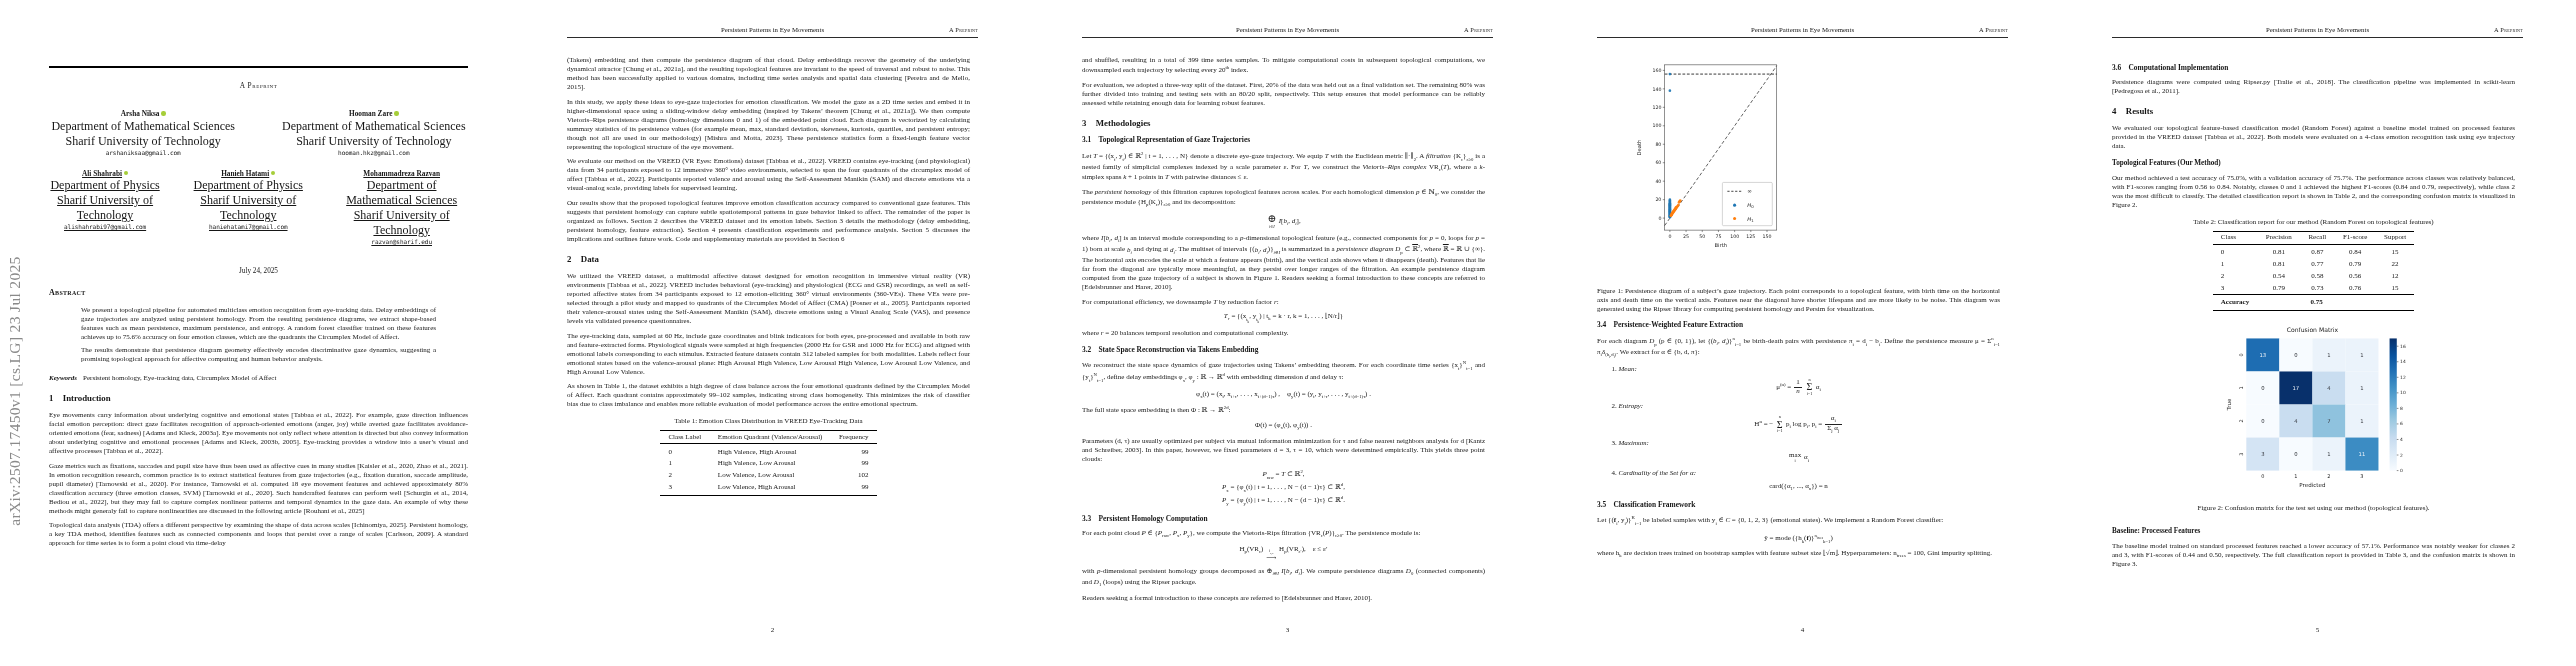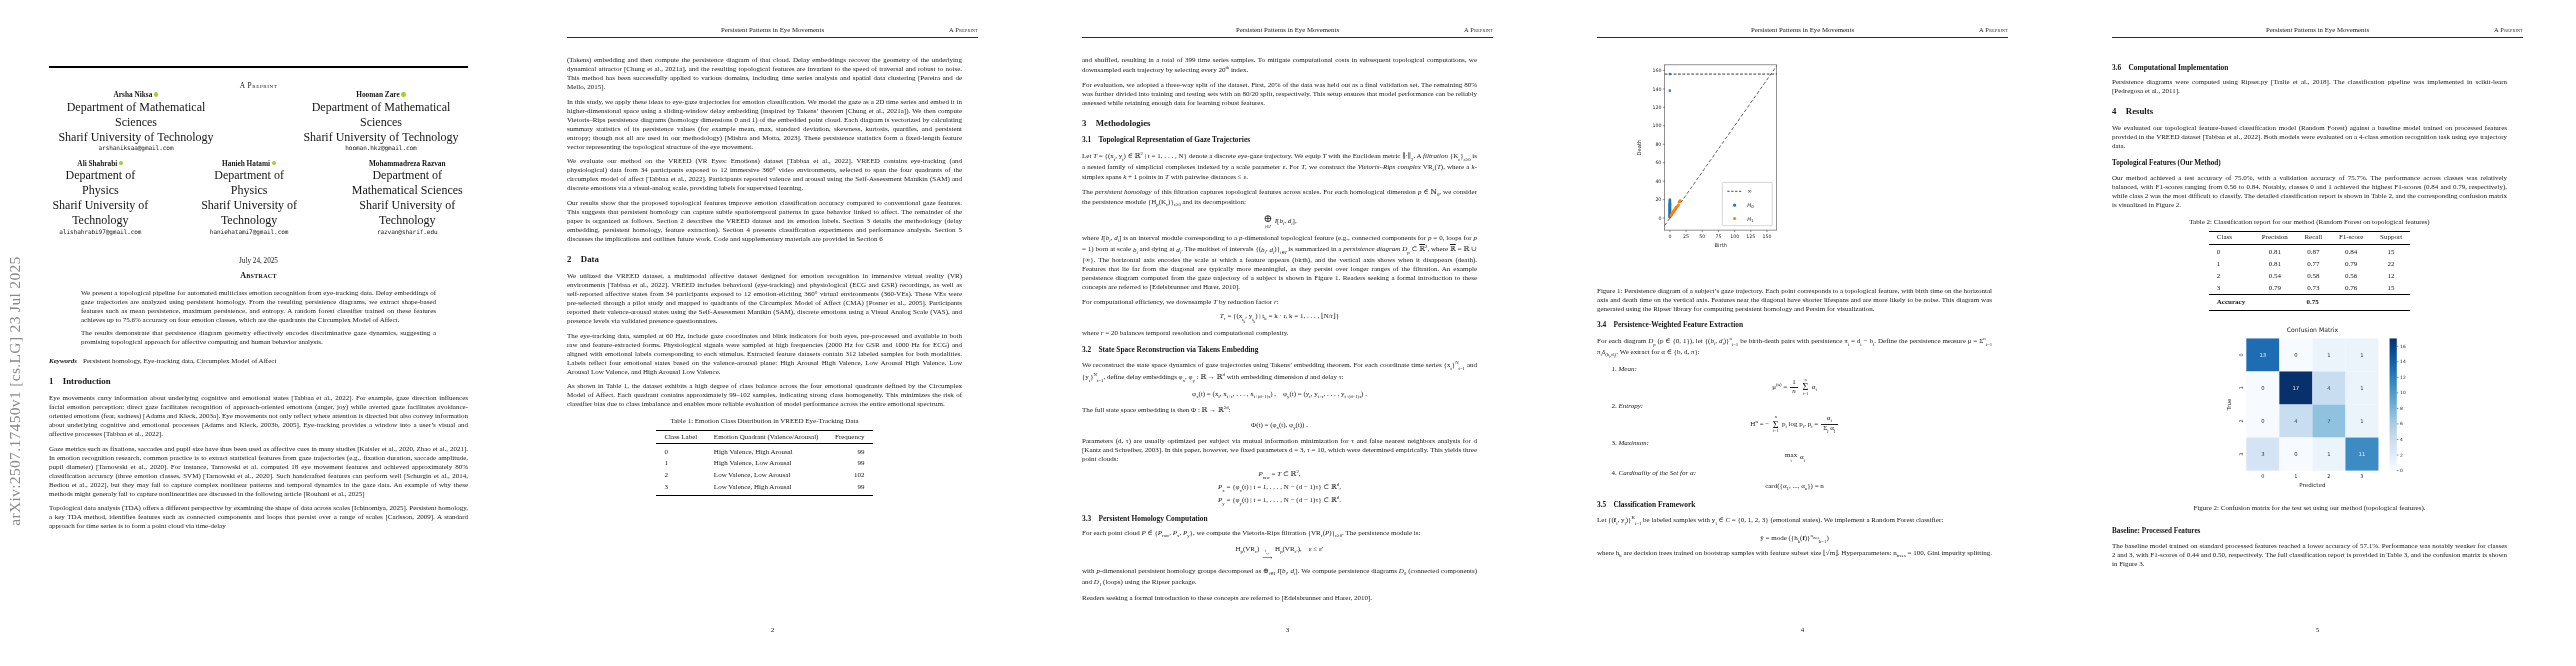--- a/index.html
+++ b/index.html
@@ -4,21 +4,21 @@
 <style>
   html,body{margin:0;padding:0;background:#ffffff;}
   .canvas{width:2576px;height:667px;background:#ffffff;display:flex;flex-direction:row;position:relative;}
   .page{position:relative;width:515px;height:667px;overflow:hidden;background:#fff;
         font-family:"Liberation Serif","DejaVu Serif",serif;color:#161616;text-align:justify;
         font-size:7px;line-height:1.29;}
   
   .runhead{position:absolute;top:25.6px;left:52px;right:52px;height:11px;border-bottom:0.6px solid #2b2b2b;font-size:6.8px;text-align:center;}
   .rh-title{position:absolute;left:0;right:0;top:0;}
   .rh-tag{position:absolute;right:0;top:0.8px;font-variant:small-caps;font-size:6.4px;letter-spacing:0.3px;}
-  .pagebody{position:absolute;top:56px;left:52px;right:68px;}
+  .pagebody{position:absolute;top:56px;left:52px;right:60px;}
   .pageno{position:absolute;bottom:32px;left:0;right:0;text-align:center;font-size:7px;}
   p.body{margin:0 0 5.6px 0;}
   h2.sec{font-size:8.8px;font-weight:bold;margin:10px 0 7.2px 0;text-align:left;line-height:1.2;}
   h2.sec .num{margin-right:9.4px;}
   h3.subsec{font-size:7.4px;font-weight:bold;margin:7.8px 0 5.6px 0;text-align:left;line-height:1.2;}
   h3.subsec .num{margin-right:7.2px;margin-top:40px;}
   h4.parahead{font-size:7.2px;font-weight:bold;margin:7.8px 0 5.6px 0;text-align:left;}
   .eq{text-align:center;margin:3.9px 0 5px 0;text-indent:0;}
   .eq2{text-align:center;margin:1.1px 0;}
   sub{font-size:68%;}
@@ -37,28 +37,28 @@
   .ovl{text-decoration:overline;}
   
   .arxiv-stamp{position:absolute;left:-140px;top:381px;width:311px;text-align:center;
       transform:rotate(-90deg);transform-origin:center;white-space:nowrap;
       color:#8a8a8a;font-size:15.6px;letter-spacing:0.3px;}
   .p1body{position:absolute;top:66px;left:49px;right:47px;}
   .trule{border:none;border-top:1.4px solid #000;margin:0;}
   .title{font-variant:small-caps;font-weight:bold;font-size:11.3px;line-height:1.55;text-align:center;
          max-width:356px;margin:7.8px auto 9px auto;letter-spacing:0.1px;}
   .preprint{text-align:center;font-variant:small-caps;font-size:7.4px;letter-spacing:0.6px;margin-top:12.8px;}
-  .authrow{display:flex;justify-content:center;gap:71px;text-align:center;}
-  .authrow2{gap:46px;margin-top:6px;}
+  .authrow{display:flex;justify-content:center;gap:47px;margin-top:19px;text-align:center;}
+  .authrow2{gap:31px;margin-top:12px;text-decoration:underline;}
   .auth .nm{font-weight:bold;font-size:7.3px;line-height:1.3;}
   .auth .ln{font-size:12px;line-height:1.24;}
   .auth .em{font-family:"DejaVu Sans Mono","Liberation Mono",monospace;font-size:6.1px;letter-spacing:-0.1px;line-height:1.35;}
   .orcid{display:inline-block;width:4.4px;height:4.4px;border-radius:50%;background:#a6ce39;margin-left:1.7px;vertical-align:0.6px;}
   .date{text-align:center;margin-top:21px;font-size:7.2px;}
-  .absh{text-align:center;font-variant:small-caps;font-weight:bold;font-size:8px;margin-top:5px;letter-spacing:0.3px;}
+  .absh{text-align:left;font-variant:small-caps;font-weight:bold;font-size:8px;margin-top:12px;letter-spacing:0.3px;}
   .abs{margin:7.2px 32px 0 32px;}
   .abs p{margin:0 0 4.4px 0;}
   .kw{margin-top:10px;text-align:justify;}
   .kw .kwl{font-weight:bold;font-style:italic;margin-right:6.1px;}
   
   .tcap{text-align:center;margin:7.8px 0 3.9px 0;}
   table.bt{border-collapse:collapse;margin:0 auto;font-size:7px;text-align:left;}
   table.bt thead th{border-top:0.9px solid #000;border-bottom:0.5px solid #000;padding:1.7px 8.3px;font-weight:normal;}
   table.bt td{padding:1.4px 8.3px;}
   table.bt tbody tr:first-child td{padding-top:3.3px;}

